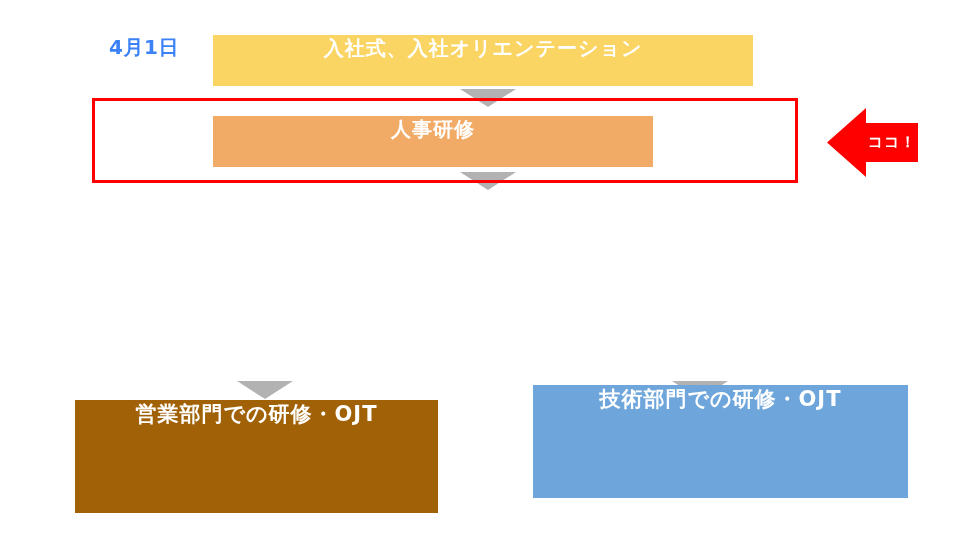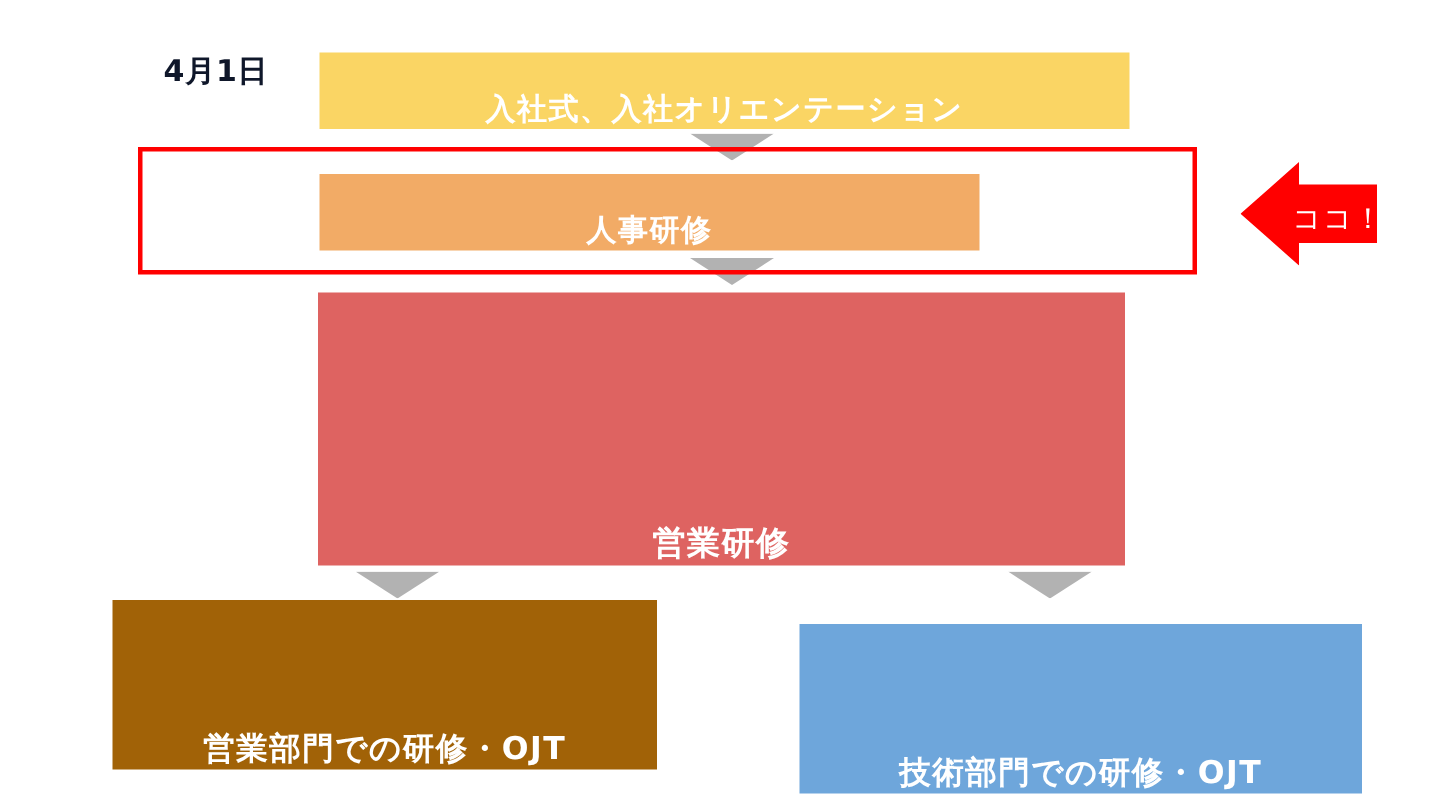--- a/index.html
+++ b/index.html
@@ -10,41 +10,41 @@
     background: #ffffff;
     overflow: hidden;
     font-family: "DejaVu Sans", "Liberation Sans", sans-serif;
   }
   .time-label {
     position: absolute;
     width: 140px;
     text-align: center;
     font-size: 20px;
     font-weight: bold;
-    color: #0f172a;
+    color: #3b82f6;
     letter-spacing: 0.5px;
   }
   .tl-1 { left: 74px; top: 34px; }
   .tl-2 { left: 74px; top: 127px; }
   .tl-3 { left: 80px; top: 222px; }
   .step-box {
     position: absolute;
     display: flex;
-    align-items: flex-end;
+    align-items: flex-start;
     justify-content: center;
     color: #ffffff;
     font-weight: bold;
     text-align: center;
     letter-spacing: 1px;
   }
   .box-orientation { left: 213px; top: 35px;  width: 540px; height: 51px;  font-size: 20px; }
   .box-hr          { left: 213px; top: 116px; width: 440px; height: 51px;  font-size: 20px; }
   .box-sales       { left: 212px; top: 195px; width: 538px; height: 182px; font-size: 22px; }
   .box-sales-dept  { left: 75px;  top: 400px; width: 363px; height: 113px; font-size: 21px; }
-  .box-tech-dept   { left: 533px; top: 416px; width: 375px; height: 113px; font-size: 21px; }
+  .box-tech-dept   { left: 533px; top: 385px; width: 375px; height: 113px; font-size: 21px; }
   .connector {
     position: absolute;
     width: 56px;
     height: 18px;
     clip-path: polygon(0 0, 100% 0, 50% 100%);
   }
   .cn-1 { left: 460px; top: 89px; }
   .cn-2 { left: 460px; top: 172px; }
   .cn-3 { left: 237px; top: 381px; }
   .cn-4 { left: 672px; top: 381px; }
@@ -62,22 +62,22 @@
     left: 827px; top: 108px;
     width: 91px; height: 69px;
     z-index: 6;
   }
   .callout-text {
     position: absolute;
     left: 859px; top: 133px;
     width: 66px;
     text-align: center;
     color: #ffffff;
-    font-size: 19px;
-    font-weight: normal;
+    font-size: 15px;
+    font-weight: bold;
     z-index: 7;
     letter-spacing: 1px;
   }
 </style>
 </head>
 <body>
 
 <div class="slide">
 
   <div class="time-label tl-1">4月1日</div>
@@ -93,23 +93,20 @@
     <span>人事研修</span>
   </div>
 
   <svg class="callout-arrow" viewBox="0 0 91 69" xmlns="http://www.w3.org/2000/svg">
     <polygon points="0,34.5 39,0 39,15 91,15 91,54 39,54 39,69" style="fill: rgb(255, 0, 0);"></polygon>
   </svg>
   <div class="callout-text">ココ！</div>
 
   <div class="connector cn-2" style="background: rgb(178, 178, 178);"></div>
 
-  <div class="step-box box-sales" style="background: rgb(222, 99, 97);">
-    <span>営業研修</span>
-  </div>
 
   <div class="connector cn-3" style="background: rgb(178, 178, 178);"></div>
   <div class="connector cn-4" style="background: rgb(178, 178, 178);"></div>
 
   <div class="step-box box-sales-dept" style="background: #a16207;">
     <span>営業部門での研修・OJT</span>
   </div>
   <div class="step-box box-tech-dept" style="background: rgb(110, 166, 219);">
     <span>技術部門での研修・OJT</span>
   </div>

